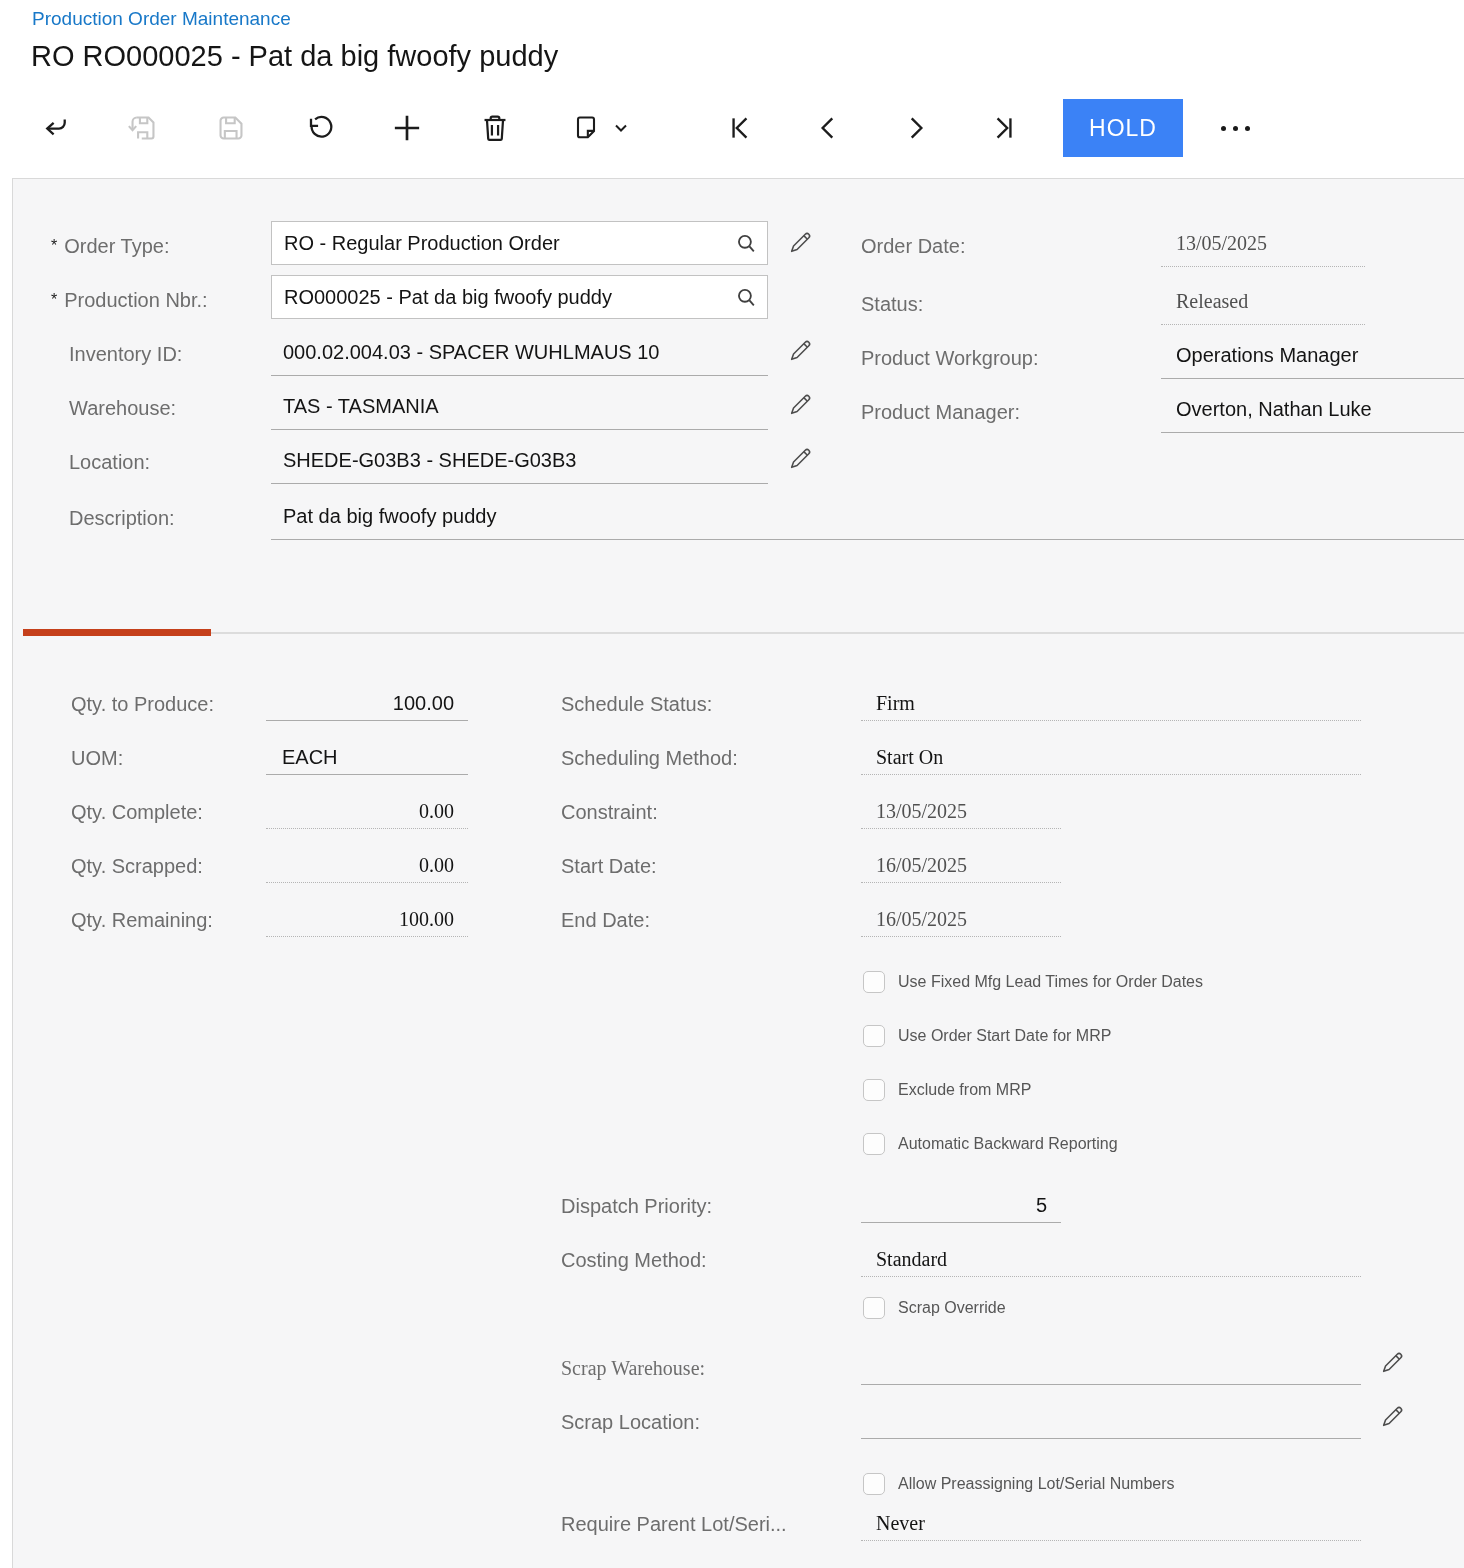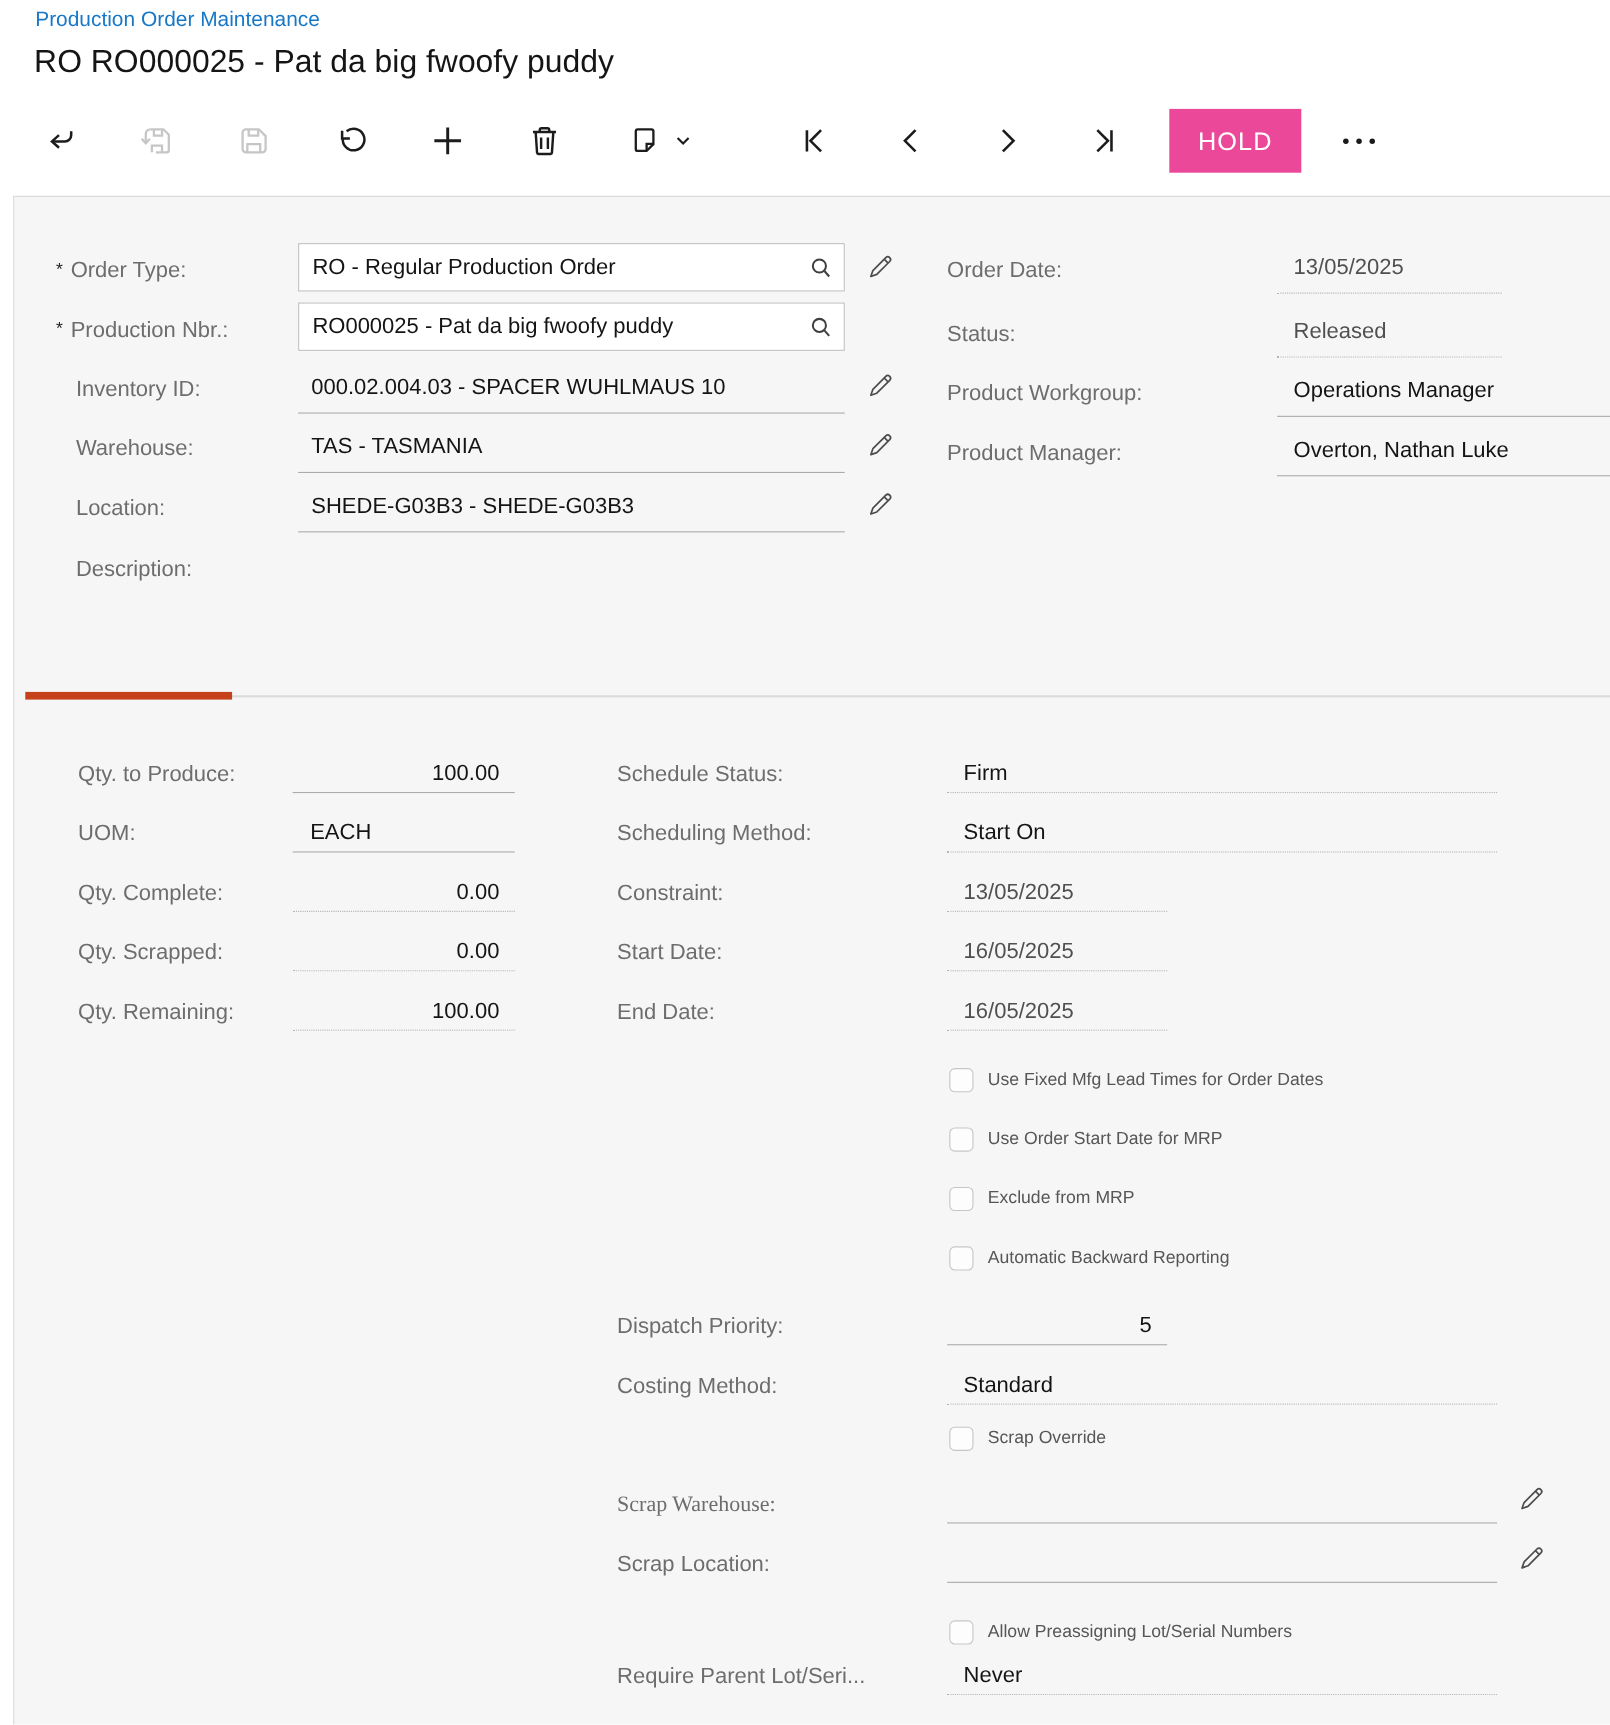--- a/index.html
+++ b/index.html
@@ -6,31 +6,31 @@
   html,body { width:1464px; height:1568px; background:#ffffff; font-family:"Liberation Sans", sans-serif; }
   .page { position:relative; width:1464px; height:1568px; overflow:hidden; background:#fff; }
 
   .breadcrumb { position:absolute; left:32px; top:8px; font-size:19px; color:#1878c8; text-decoration:none; cursor:pointer; }
   .title { position:absolute; left:31px; top:40px; font-size:29px; font-weight:400; color:#151515; white-space:nowrap; }
 
   .toolbar { position:absolute; left:26px; top:99px; height:58px; display:flex; align-items:center; }
   .tb-btn { width:58px; height:58px; display:flex; align-items:center; justify-content:center; margin-right:30px; cursor:pointer; position:relative; }
   .tb-btn svg { display:block; }
   .gap-left { margin-left:35px; }
-  .hold-btn { width:120px; height:58px; background:#ec4899; color:#fff; font-size:23px; letter-spacing:1px; display:flex; align-items:center; justify-content:center; cursor:pointer; margin-right:24px; }
+  .hold-btn { width:120px; height:58px; background:#3b82f6; color:#fff; font-size:23px; letter-spacing:1px; display:flex; align-items:center; justify-content:center; cursor:pointer; margin-right:24px; }
   .more-btn { width:56px; height:58px; display:flex; align-items:center; justify-content:center; gap:6px; cursor:pointer; }
   .more-btn i { width:5px; height:5px; background:#1a1a1a; border-radius:50%; }
 
   .panel { position:absolute; left:12px; top:178px; width:1452px; height:1390px; background:#f6f6f7; border-top:1px solid #d9d9d9; border-left:1px solid #d9d9d9; }
 
   .flabel { position:absolute; color:#6d6d6d; font-size:20px; line-height:30px; white-space:nowrap; }
   .req { color:#1a1a1a; font-size:16px; margin-right:7px; position:relative; top:-2px; }
   .fvalue { position:absolute; font-size:20px; line-height:36px; color:#141414; white-space:nowrap; overflow:hidden; }
   .u-solid { border-bottom:1px solid #ababab; }
-  .u-dotted { border-bottom:1px dotted #b5b5b5; }
+  .u-dotted { border-bottom:1px dotted #b5b5b5;font-family:Liberation Serif, serif; }
   .v-gray { color:#505050; }
   .v-right { text-align:right; padding-right:14px; }
   .v-pad { padding-left:15px; }
   .input-box { position:absolute; background:#ffffff; border:1px solid #c2c2c2; font-size:20px; color:#141414; white-space:nowrap; overflow:hidden; display:flex; align-items:center; padding:0 40px 0 12px; cursor:text; }
   .input-box .search { position:absolute; right:8px; top:9px; }
   .pencil { position:absolute; width:27px; height:27px; cursor:pointer; }
 
   .tabs { position:absolute; left:43px; top:410px; display:flex; gap:64px; }
   .tab { font-size:20px; color:#7f7f7f; white-space:nowrap; cursor:pointer; }
   .tab.active { color:#c5401b; }
@@ -209,20 +209,21 @@
     <div class="flabel" style="left:56px; top:268px;">Location:</div>
     <div class="fvalue u-solid" style="left:258px; top:263px; width:497px; height:42px; padding-left:12px;">SHEDE-G03B3 - SHEDE-G03B3</div>
     <span class="pencil" style="left:774px; top:266px;">
       <svg width="27" height="27" viewBox="0 0 26 26">
           <path d="M4.5 21.5 l1.8-5.2 L17.6 5 a2.4 2.4 0 0 1 3.4 3.4 L9.7 19.7 l-5.2 1.8 z" fill="none" stroke="#4c4c4c" stroke-width="1.5" stroke-linejoin="round"></path>
           <path d="M16.2 6.4 l3.4 3.4" stroke="#4c4c4c" stroke-width="1.5"></path>
         </svg>
     </span>
 
     <div class="flabel" style="left:56px; top:324px;">Description:</div>
+    <div class="fvalue u-solid" style="left:258px; top:319px; width:1194px; height:42px; padding-left:12px;">Pat da big fwoofy puddy</div>
 
     <div class="flabel" style="left:848px; top:52px;">Order Date:</div>
     <div class="fvalue v-gray v-pad u-dotted" style="left:1148px; top:46px; width:204px; height:42px;">13/05/2025</div>
 
     <div class="flabel" style="left:848px; top:110px;">Status:</div>
     <div class="fvalue v-gray v-pad u-dotted" style="left:1148px; top:104px; width:204px; height:42px;">Released</div>
 
     <div class="flabel" style="left:848px; top:164px;">Product Workgroup:</div>
     <div class="fvalue v-pad u-solid" style="left:1148px; top:158px; width:304px; height:42px;">Operations Manager</div>
 

